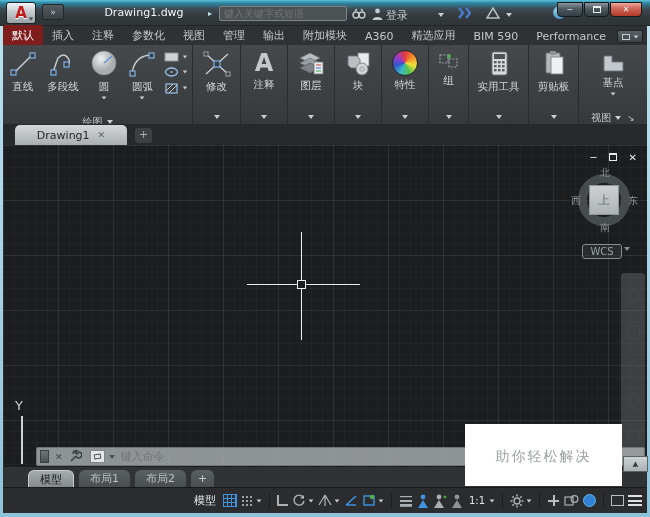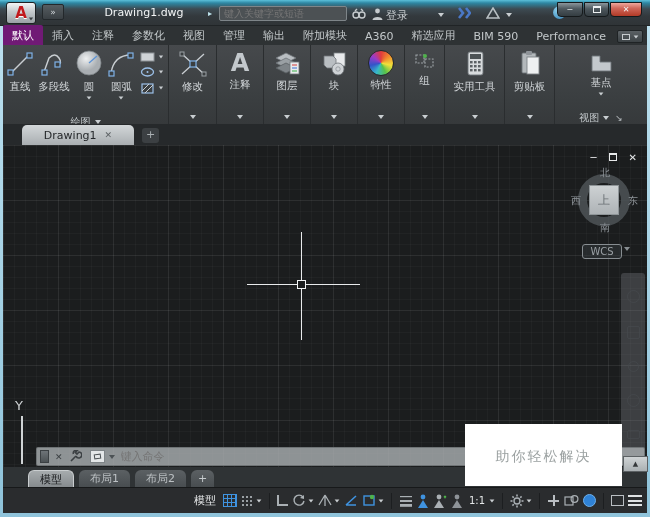--- a/index.html
+++ b/index.html
@@ -30,21 +30,21 @@
  background:radial-gradient(circle at 35% 30%,#8fd0ec,#2f7fb5);color:#fff;font-size:9px;font-weight:bold;
  text-align:center;line-height:13px;}
 .winctl{position:absolute;top:2px;height:15px;border:1px solid #15191b;border-radius:0 0 4px 4px;
  background:linear-gradient(180deg,#8b969c,#4d575d 45%,#343d42);color:#f0f2f3;text-align:center;}
 .winctl .g{font-size:8px;line-height:14px;}
 .maxglyph{display:inline-block;width:8px;height:7px;border:1px solid #eef1f2;border-top-width:2px;margin-top:3px;}
 
 
 .tabrow{position:absolute;left:3px;top:26px;width:644px;height:19px;background:#2e3234;display:flex;align-items:flex-end;}
 .rtab{padding:3px 9px 2px;color:#c3c8ca;font-size:11px;white-space:nowrap;}
-.rtab.active{background:#701a75;color:#fff;border-radius:2px 2px 0 0;}
+.rtab.active{background:#7f1d1d;color:#fff;border-radius:2px 2px 0 0;}
 .ribbon-min{margin-left:auto;margin-right:4px;margin-bottom:2px;width:26px;height:13px;border:1px solid #1f2325;
  border-radius:2px;background:linear-gradient(#5b6165,#3c4245);display:flex;align-items:center;justify-content:center;gap:3px;}
 .ribbon-min .sq{width:8px;height:6px;border:1px solid #c6cbce;}
 
 
 .panels{position:absolute;left:3px;top:45px;width:644px;height:79px;display:flex;
  background:linear-gradient(180deg,#46494c,#3a3e40 70%,#36393b);}
 .panel{position:relative;border-right:1px solid #2a2d2f;display:flex;flex-direction:column;}
 .panel-body{flex:1;display:flex;align-items:stretch;justify-content:center;padding:1px 2px;}
 .panel-foot{height:15px;display:flex;align-items:center;justify-content:center;gap:4px;color:#c3c8cb;font-size:10px;margin-top:14px;}
@@ -54,21 +54,21 @@
 .smallcol{display:flex;flex-direction:column;justify-content:space-around;padding:3px 2px;}
 .smallrow{display:flex;align-items:center;gap:3px;}
 .wheel{width:26px;height:26px;border-radius:50%;border:1px solid #24272a;
  background:conic-gradient(#e23b3b,#f08c2e,#f3e13a,#58c24a,#37b8c9,#3453c9,#9a3bc9,#e23b3b);}
 .panel-launch{font-size:9px;color:#b9bec1;margin-left:2px;}
 
 
 .filetabs{position:absolute;left:3px;top:124px;width:644px;height:21px;background:#26292b;display:flex;align-items:flex-end;}
 .ftab{height:19px;border-radius:5px 5px 0 0;display:flex;align-items:center;justify-content:center;gap:8px;font-size:11px;}
 .ftab.start{width:88px;margin-left:18px;background:linear-gradient(#44484b,#34383a);color:#a9aeb1;}
-.ftab.active{width:112px;margin-left:19px;background:linear-gradient(#d3d7d9,#a9aeb1);color:#24272a;height:20px;}
+.ftab.active{width:112px;margin-left:12px;background:linear-gradient(#d3d7d9,#a9aeb1);color:#24272a;height:20px;}
 .ftab .x{color:#5c6164;font-size:9px;}
 .newtab{width:17px;height:15px;margin-left:8px;margin-bottom:2px;border-radius:3px;background:#3c4043;color:#aab0b3;
  text-align:center;line-height:14px;font-size:11px;}
 
 
 .canvas{position:absolute;left:3px;top:145px;width:644px;height:322px;background:#1b1d1e;
  background-image:
   linear-gradient(rgba(255,255,255,.055) 1px,transparent 1px),
   linear-gradient(90deg,rgba(255,255,255,.055) 1px,transparent 1px),
   linear-gradient(rgba(255,255,255,.028) 1px,transparent 1px),
@@ -214,21 +214,21 @@
   <div class="rtab">BIM 590</div>
   <div class="rtab">Performance</div>
   <div class="ribbon-min">
     <span class="sq"></span>
     <span class="dd" style="transform:scale(.8)"></span>
   </div>
 </div>
 
 <div class="panels">
 
-  <div class="panel" style="width:166px">
+  <div class="panel" style="width:190px">
     <div class="panel-body">
       <div class="bigbtn" style="width:36px">
         <svg width="30" height="28" viewBox="0 0 30 28">
               <line x1="6" y1="23" x2="24" y2="5" stroke="#c9ced2" stroke-width="1.4"></line>
               <rect x="3" y="20" width="5" height="5" fill="#3a3e40" stroke="#7fb2e8" stroke-width="1.2"></rect>
               <rect x="22" y="3" width="5" height="5" fill="#3a3e40" stroke="#7fb2e8" stroke-width="1.2"></rect>
             </svg>
         <span class="lbl">直线</span>
       </div>
       <div class="bigbtn" style="width:46px">

